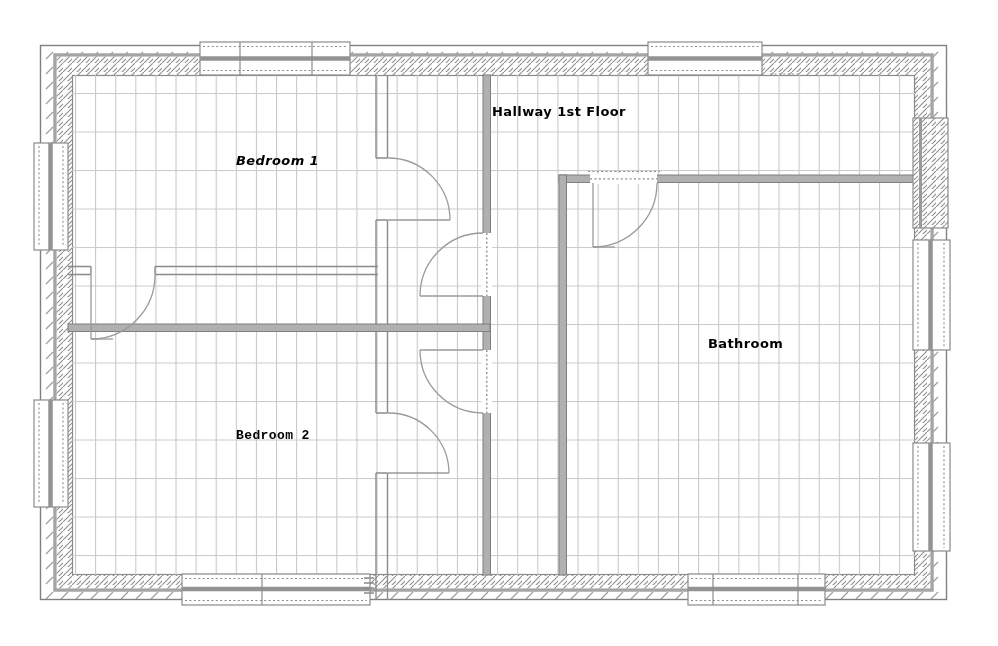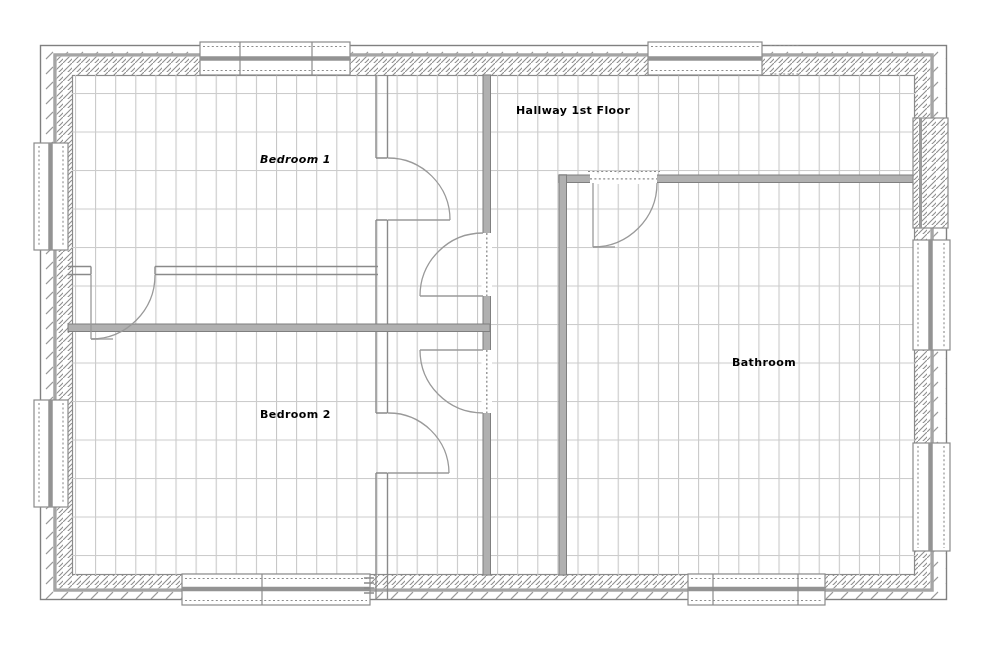--- a/index.html
+++ b/index.html
@@ -6,27 +6,26 @@
   .stage{
     position:relative;
     width:998px;height:646px;
     background:#ffffff;
     font-family:"DejaVu Sans", sans-serif;
     overflow:hidden;
   }
   .plan-svg{position:absolute;left:0;top:0;}
   .room-label{
     position:absolute;
-    font-size:11px;
+    font-size:13px;
     font-weight:700;
     color:#000;
     letter-spacing:0.4px;
     white-space:nowrap;
     font-family:"DejaVu Sans", sans-serif;
-    padding-left:24px;
   }
 </style>
 </head>
 <body>
 
 <div class="stage">
 
 <svg class="plan-svg" width="998" height="646" viewBox="0 0 998 646" xmlns="http://www.w3.org/2000/svg">
 
   <defs>
@@ -189,19 +188,19 @@
   </g>
 
   <g stroke="#8a8a8a" stroke-width="1.3">
     <path d="M376,575 V600 M387.5,575 V600"></path>
     <path d="M364,578 h10 M364,583 h10 M364,588 h10 M364,593 h10"></path>
   </g>
 </svg>
 
 <div class="room-label" style="left:236px;top:153px;font-style:italic;">Bedroom 1</div>
 
-<div class="room-label" style="left:236px;top:408px;">Bedroom 2</div>
+<div class="room-label" style="left:236px;top:428px;font-family:Liberation Mono, monospace;">Bedroom 2</div>
 
 <div class="room-label" style="left:492px;top:104px;">Hallway 1st Floor</div>
 
-<div class="room-label" style="left:708px;top:356px;">Bathroom</div>
+<div class="room-label" style="left:708px;top:336px;">Bathroom</div>
 
 </div>
 
 </body></html>

